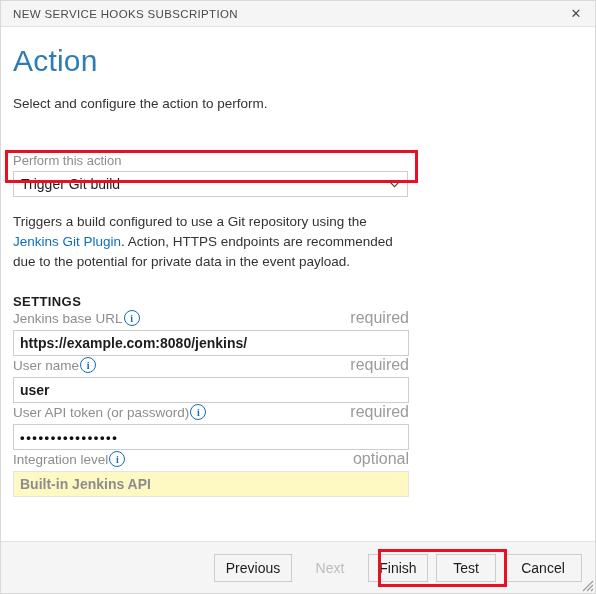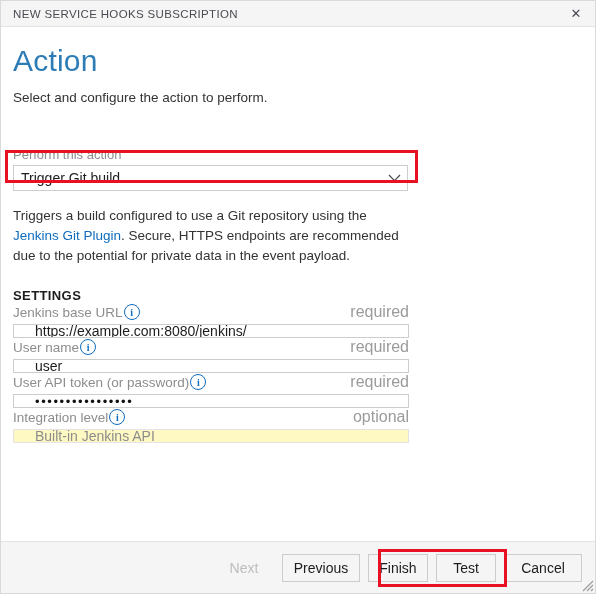--- a/index.html
+++ b/index.html
@@ -69,21 +69,21 @@
     color: #2e7cb5;
     font-size: 30px;
     font-weight: 400;
     margin: 16px 0 0 0;
     line-height: 36px;
     letter-spacing: 0.2px;
   }
   .page-subtitle {
     font-size: 13.5px;
     color: #333333;
-    margin-top: 10px;
+    margin-top: 16px;
     line-height: 18px;
   }
 
   
   .field-label {
     font-size: 13px;
     color: #8d8d8d;
     line-height: 16px;
   }
   .action-block {
@@ -191,30 +191,31 @@
     flex: none;
   }
   .req-text {
     margin-left: auto;
     font-size: 16px;
     color: #9b9b9b;
   }
   .text-input {
     display: block;
     width: 396px;
-    height: 14px;
+    height: 26px;
     margin-top: 3px;
     border: 1px solid #cdcdcd;
     background: #ffffff;
     box-sizing: border-box;
     font-family: "Liberation Sans", sans-serif;
     font-size: 14px;
     color: #1d1d1d;
-    padding: 0 21px;
+    padding: 0 6px;
     outline: none;
+    font-weight: bold;
   }
   .text-input.password {
     font-size: 13px;
     letter-spacing: 1.6px;
     color: #111;
   }
   .text-input.disabled {
     background: #fef9c3;
     border-color: #e3e3e3;
     color: #8d8d8d;
@@ -283,21 +284,21 @@
         <span class="select-value">Trigger Git build</span>
         <span class="chevron">
           <svg width="13" height="8" viewBox="0 0 13 8" aria-hidden="true">
             <path d="M1 1 L6.5 6.6 L12 1" fill="none" stroke="#4a4a4a" stroke-width="1.2"></path>
           </svg>
         </span>
       </div>
     </div>
 
     <div class="description">
-      <span>Triggers a build configured to use a Git repository using the </span><a>Jenkins Git Plugin</a><span>. Secure, HTTPS endpoints are recommended due to the potential for private data in the event payload.</span>
+      <span>Triggers a build configured to use a Git repository using the </span><a>Jenkins Git Plugin</a><span>. Action, HTTPS endpoints are recommended due to the potential for private data in the event payload.</span>
     </div>
 
     <div class="settings-heading">SETTINGS</div>
 
     <div class="form-row">
       <div class="label-line">
         <span class="label-text">Jenkins base URL</span>
         <span class="info-icon">i</span>
         <span class="req-text">required</span>
       </div>
@@ -327,22 +328,22 @@
         <span class="label-text">Integration level</span>
         <span class="info-icon">i</span>
         <span class="req-text">optional</span>
       </div>
       <input class="text-input disabled" type="text" disabled="" value="Built-in Jenkins API" style="">
     </div>
 
   </div>
 
   <div class="footer">
+    <button class="btn">Previous</button>
     <button class="btn disabled narrow" disabled="">Next</button>
-    <button class="btn">Previous</button>
     <button class="btn narrow">Finish</button>
     <button class="btn narrow">Test</button>
     <button class="btn">Cancel</button>
     <span class="grip">
       <svg width="14" height="14" viewBox="0 0 14 14" aria-hidden="true">
         <path d="M13 3 L3 13 M13 7 L7 13 M13 11 L11 13" stroke="#9a9a9a" stroke-width="1.1" fill="none"></path>
       </svg>
     </span>
   </div>
 

